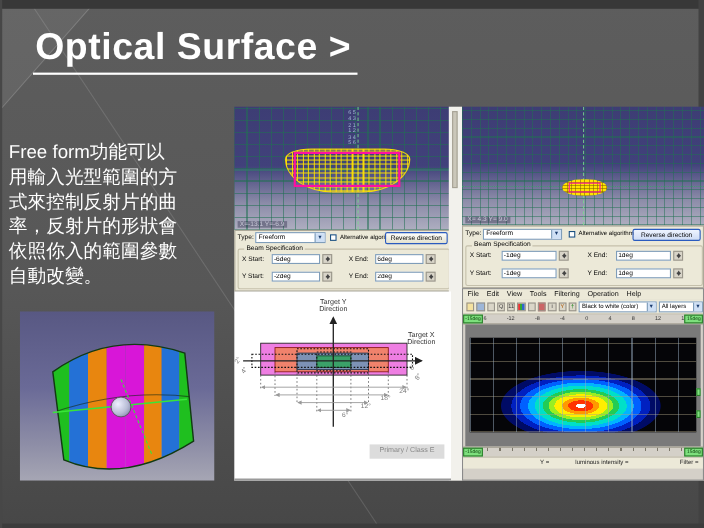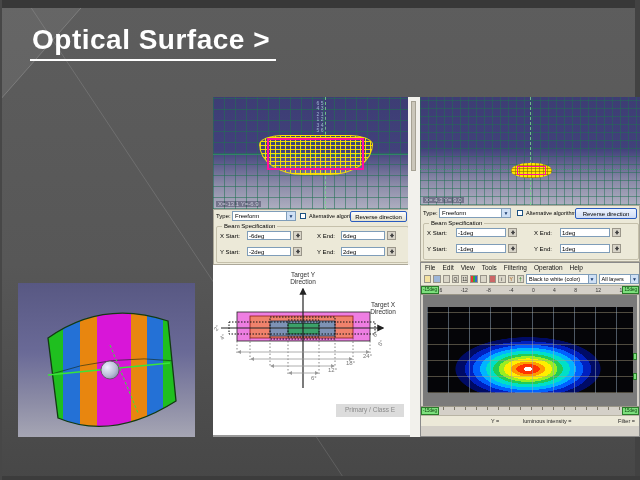--- a/index.html
+++ b/index.html
@@ -5,21 +5,21 @@
   html,body{margin:0;padding:0;background:#2b2b2b;}
   *{box-sizing:border-box;}
   .slide{position:relative;width:640px;height:480px;overflow:hidden;
     font-family:"Liberation Sans",sans-serif;
     background:linear-gradient(180deg,#5d5d5d 0%,#575757 55%,#474747 100%);}
   .frame-top{position:absolute;left:0;top:0;width:640px;height:8px;background:#383838;}
   .frame-right{position:absolute;right:0;top:0;width:5px;height:480px;background:#424242;}
   .frame-bottom{position:absolute;left:0;bottom:0;width:640px;height:4px;background:#3c3c3c;}
   .frame-left{position:absolute;left:0;top:0;width:2px;height:480px;background:#474747;}
   .diag-tri{position:absolute;left:0;top:0;width:640px;height:480px;pointer-events:none;}
-  .title{position:absolute;left:30px;top:24px;color:#fff;font-size:28px;font-weight:bold;
+  .title{position:absolute;left:30px;top:24px;color:#fff;font-size:34px;font-weight:bold;
     letter-spacing:.5px;border-bottom:2px solid #fff;padding:0 6px 3px 2px;}
   .freeform-box{position:absolute;left:30px;top:84px;border:1px solid #9a9a9a;
     padding:3px 16px 4px 12px;}
   .freeform-box span{color:#ff2da0;font-size:19px;text-decoration:underline;}
   .bodytext{position:absolute;left:8px;top:128px;width:202px;color:#fff;font-size:17px;
     line-height:1.32;white-space:pre-line;}
   .preline{white-space:pre-line;}
 
   
   .cad{position:absolute;left:18px;top:283px;width:177px;height:154px;}
@@ -128,20 +128,26 @@
     <polygon points="0,0 88,0 0,100" fill="rgba(255,255,255,0.06)"></polygon>
     <line x1="26" y1="0" x2="345" y2="480" stroke="rgba(255,255,255,0.13)" stroke-width="1"></line>
     <line x1="88" y1="0" x2="0" y2="100" stroke="rgba(255,255,255,0.18)" stroke-width="1"></line>
   </svg>
   <div class="frame-top"></div>
   <div class="frame-right"></div>
   <div class="frame-bottom"></div>
   <div class="frame-left"></div>
 
   <div class="title">Optical Surface &gt;</div>
+  <div class="bodytext">Free form功能可以
+用輸入光型範圍的方
+式來控制反射片的曲
+率，反射片的形狀會
+依照你入的範圍參數
+自動改變。</div>
 
   <svg class="cad" viewBox="0 0 177 154">
     <defs>
       <linearGradient id="cadbg" x1="0" y1="0" x2="0" y2="1">
         <stop offset="0" stop-color="#585883"></stop>
           <stop offset="0.45" stop-color="#6a6a97"></stop>
         <stop offset="0.78" stop-color="#8d8da6"></stop>
           <stop offset="1" stop-color="#a6a6b4"></stop>
       </linearGradient>
       <clipPath id="patch">

